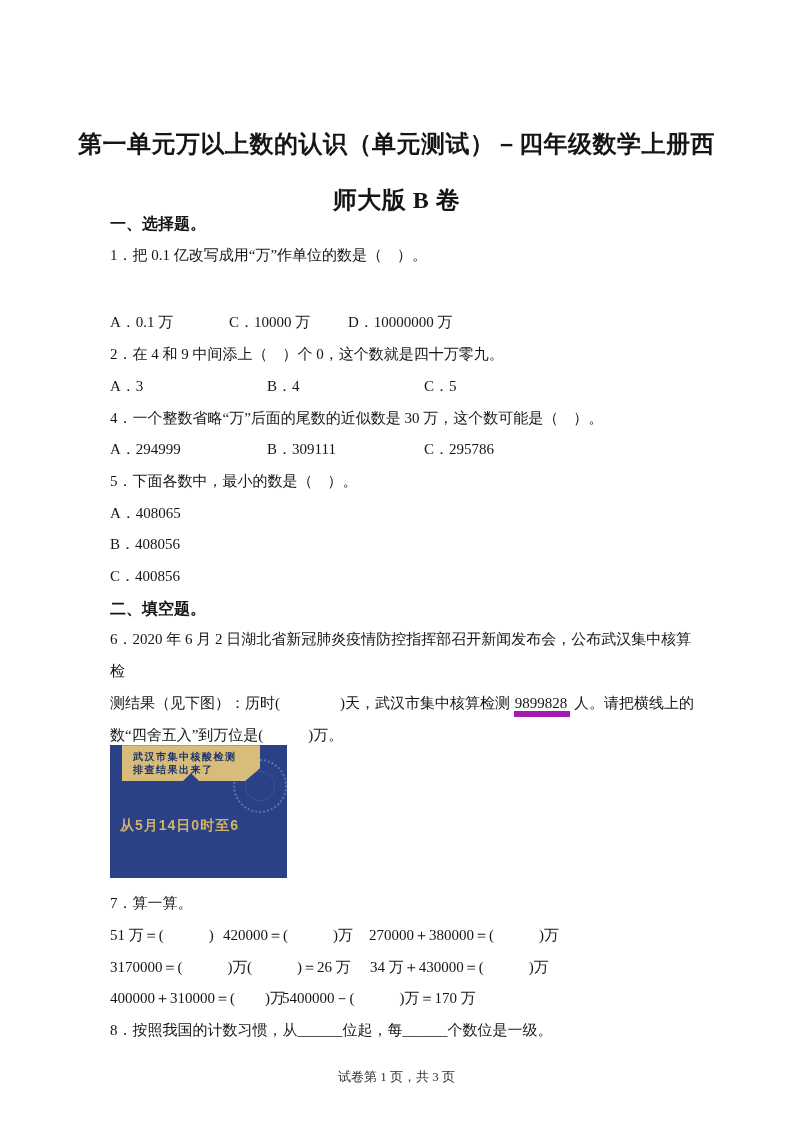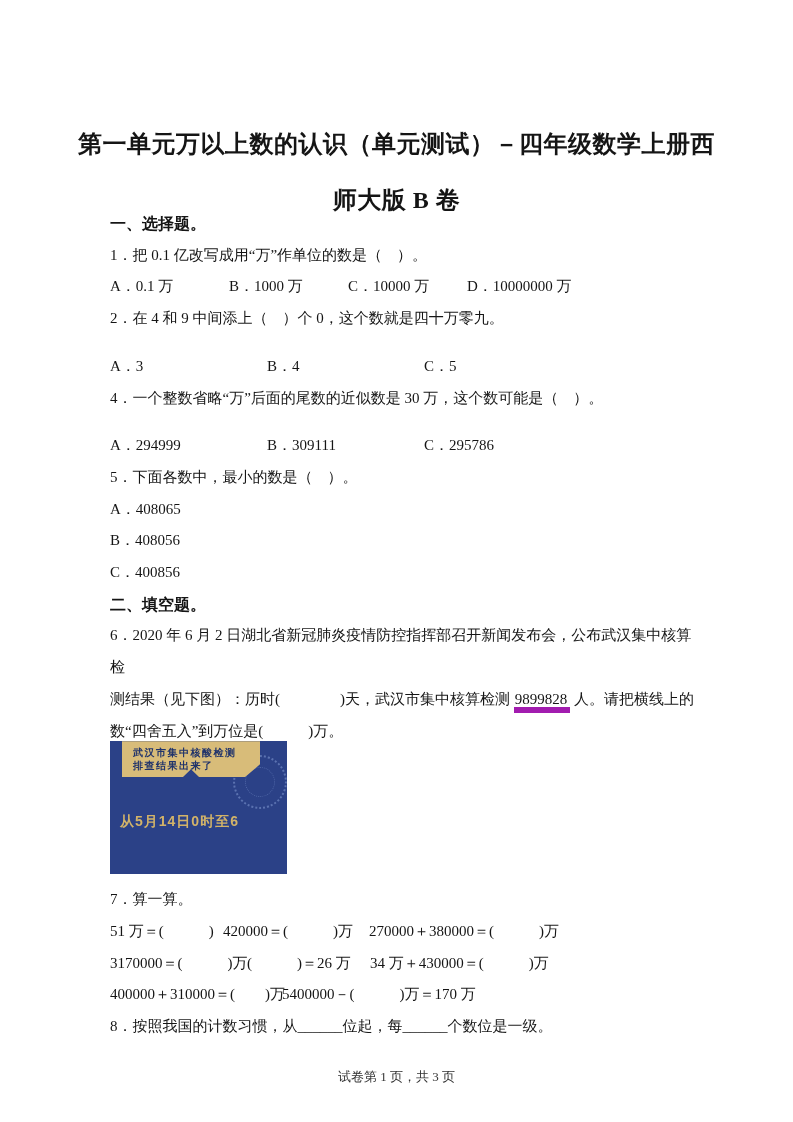--- a/index.html
+++ b/index.html
@@ -9,23 +9,23 @@
     font-family:"Liberation Serif","DejaVu Serif",serif; color:#151515; overflow:hidden;
   }
   .title { position:absolute; top:116px; left:0; width:100%; text-align:center;
            font-size:24px; font-weight:700; line-height:56px; letter-spacing:.5px; }
   .title span { display:block; }
   .content { position:absolute; top:208px; left:110px; width:584px; font-size:15px; }
   .line { line-height:31.7px; white-space:pre-wrap; }
   .heading { font-weight:700; font-size:16px; }
   .options { display:flex; }
   .opt { display:inline-block; white-space:pre; }
-  .cols4 .opt { width:119px; }
+  .cols4 .opt { width:119px;margin-top:36px; }
   .cols4 .opt:last-child { width:auto; }
-  .cols3 .opt { width:157px;margin-top:16px; }
+  .cols3 .opt { width:157px; }
   .cols3 .opt:last-child { width:auto;text-align:center; }
   .calc-row { display:flex; }
   .row1 .c0 { width:113px; } .row1 .c1 { width:146px; }
   .row2 .c0 { width:137px; } .row2 .c1 { width:123px; }
   .row3 .c0 { width:172px; }
   .underlined { border-bottom:6px solid #a21caf; padding:0 3px 0 1px; }
 
   .banner { position:relative; width:177px; height:133px; margin:-6px 0 10px 0;
             background:var(--banner-bg,#2b4187); overflow:hidden; }
   .ribbon { position:absolute; top:0; left:12px; width:138px; height:36px;
@@ -54,21 +54,20 @@
     <span>师大版 B 卷</span>
   </h1>
 
   <div class="content">
 
     <div class="line heading">一、选择题。</div>
 
     <div class="line">1．把 0.1 亿改写成用“万”作单位的数是（　）。</div>
     <div class="line options cols4">
       <span class="opt">A．0.1 万</span>
-      <span class="opt">B．1000 万</span>
       <span class="opt">C．10000 万</span>
       <span class="opt">D．10000000 万</span>
     </div>
 
     <div class="line">2．在 4 和 9 中间添上（　）个 0，这个数就是四十万零九。</div>
     <div class="line options cols3">
       <span class="opt">A．3</span>
       <span class="opt">B．4</span>
       <span class="opt">C．5</span>
     </div>

